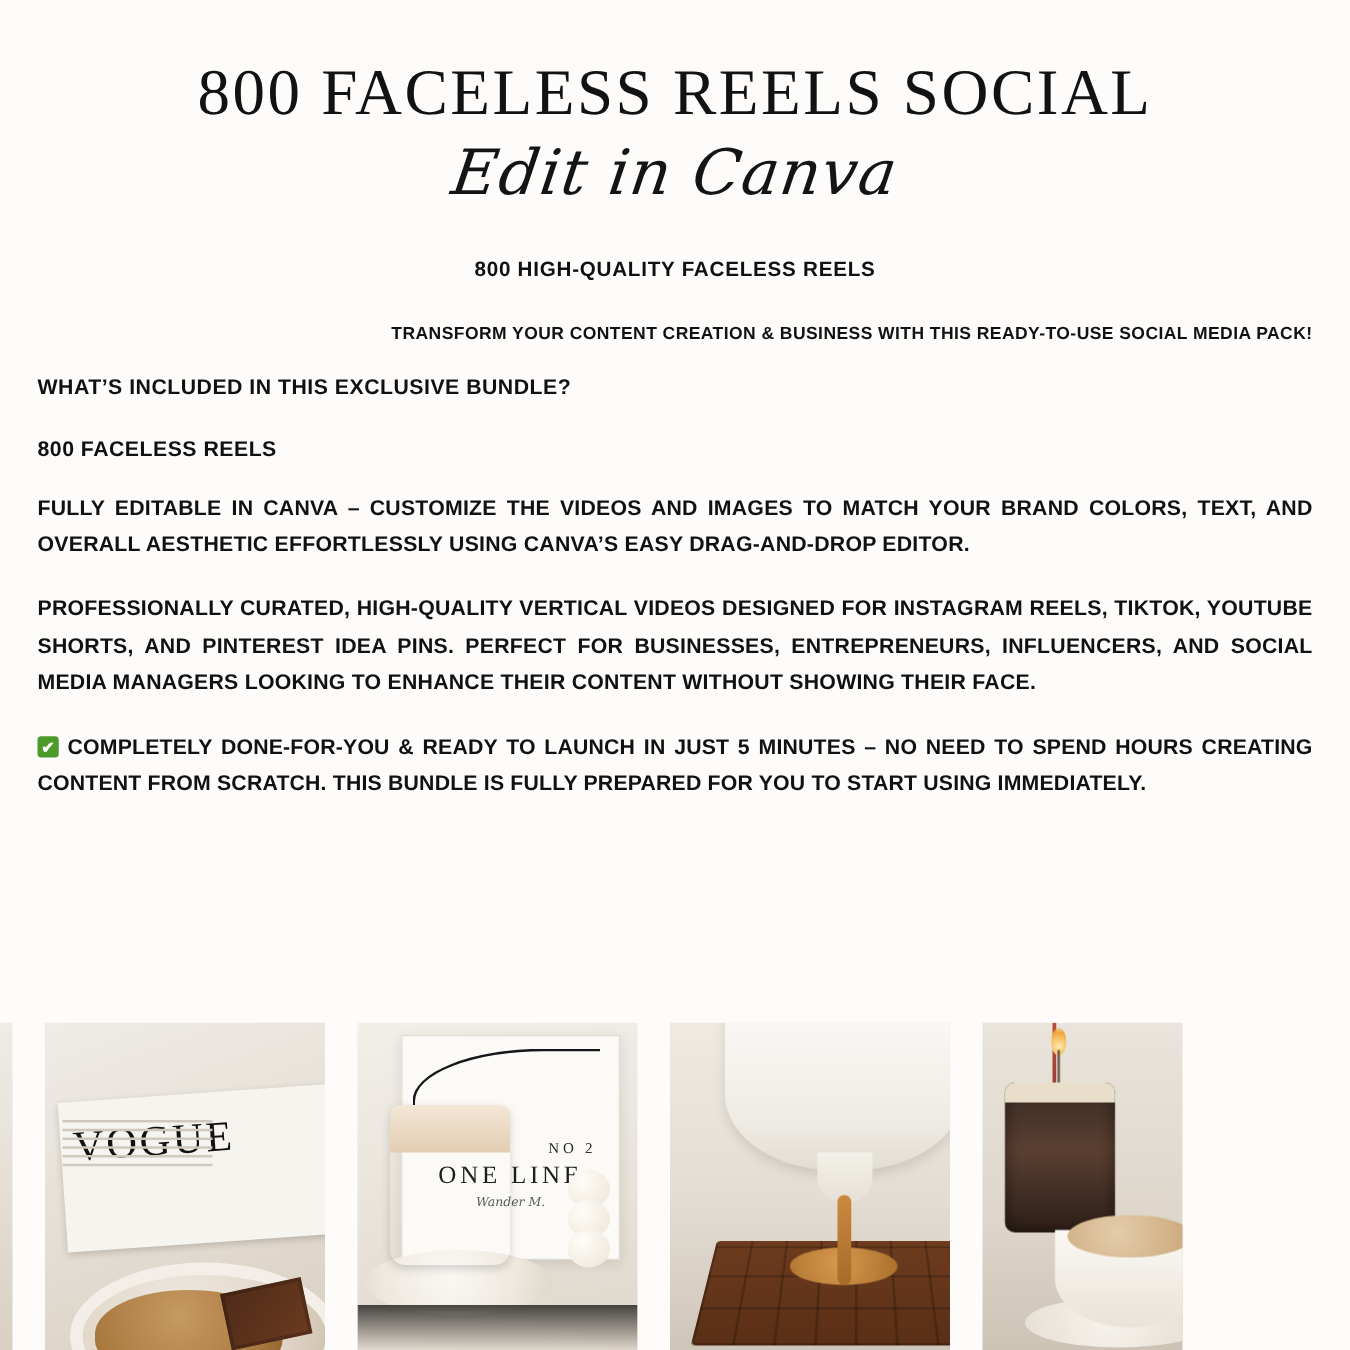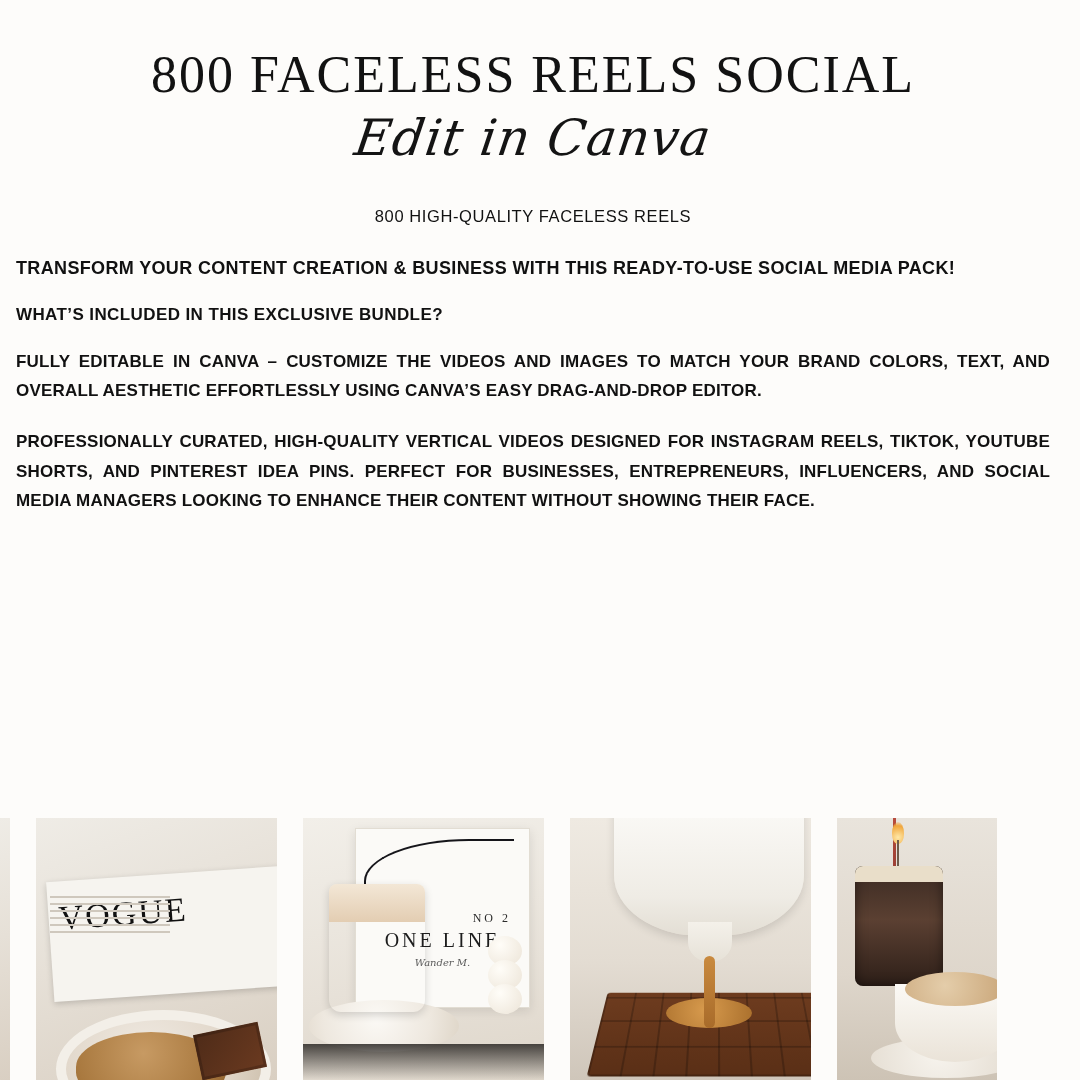--- a/index.html
+++ b/index.html
@@ -16,21 +16,21 @@
 
   .page {
     width: 1080px;
     height: 1080px;
     position: relative;
     display: flex;
     flex-direction: column;
   }
 
   .content {
-    padding: 48px 30px 0 16px;
+    padding: 48px 30px 0 30px;
   }
 
   .title-main {
     font-family: "Liberation Serif", serif;
     font-size: 52px;
     letter-spacing: 2px;
     text-align: center;
     font-weight: 400;
     line-height: 1.05;
     color: #121212;
@@ -45,31 +45,31 @@
     text-align: center;
     font-weight: 400;
     color: #141414;
     margin: 6px 0 0 0;
     letter-spacing: 1px;
     transform: skewX(-8deg);
   }
 
   .subtitle {
     text-align: center;
-    font-weight: normal;
+    font-weight: bold;
     font-size: 16.5px;
     letter-spacing: 0.6px;
     margin: 40px 0 0 0;
     color: #111;
   }
 
   .tagline {
-    text-align: left;
-    font-weight: bold;
-    font-size: 18px;
+    text-align: right;
+    font-weight: bold;
+    font-size: 14px;
     letter-spacing: 0.35px;
     margin: 32px 0 0 0;
     color: #111;
   }
 
   .included-q {
     text-align: left;
     font-weight: bold;
     font-size: 17px;
     letter-spacing: 0.4px;
@@ -137,21 +137,21 @@
     overflow: hidden;
   }
   .thumb {
     position: relative;
     height: 262px;
     flex: 0 0 auto;
     overflow: hidden;
     background: #e9e3dc;
   }
   .thumb.partial-left { width: 10px; margin-left: 0; }
-  .thumb.full { width: 241px; }
+  .thumb.full { width: 224px; }
   .thumb.partial-right { width: 160px; }
 
   
   .t1 { background: linear-gradient(160deg,#efece6 0%,#e6e0d7 45%,#d9cfc2 100%); }
   .t1 .mag {
     position: absolute; left: 14px; top: 56px; width: 235px; height: 120px;
     background: #f6f4ef;
     box-shadow: 0 2px 6px rgba(0,0,0,.18);
     transform: rotate(-4deg);
   }
@@ -317,27 +317,31 @@
 
     <h1 class="title-main">800 FACELESS REELS SOCIAL</h1>
     <div class="title-script">Edit in Canva</div>
 
     <div class="subtitle">800 HIGH-QUALITY FACELESS REELS</div>
 
     <div class="tagline">TRANSFORM YOUR CONTENT CREATION &amp; BUSINESS WITH THIS READY-TO-USE SOCIAL MEDIA PACK!</div>
 
     <div class="included-q">WHAT’S INCLUDED IN THIS EXCLUSIVE BUNDLE?</div>
 
+    <div class="section-head">800 FACELESS REELS</div>
 
     <p class="body-para">FULLY EDITABLE IN CANVA – CUSTOMIZE THE VIDEOS AND IMAGES TO MATCH YOUR BRAND COLORS, TEXT, AND OVERALL AESTHETIC EFFORTLESSLY USING CANVA’S EASY DRAG-AND-DROP EDITOR.</p>
     <p class="body-para">PROFESSIONALLY CURATED, HIGH-QUALITY VERTICAL VIDEOS DESIGNED FOR INSTAGRAM REELS, TIKTOK, YOUTUBE SHORTS, AND PINTEREST IDEA PINS. PERFECT FOR BUSINESSES, ENTREPRENEURS, INFLUENCERS, AND SOCIAL MEDIA MANAGERS LOOKING TO ENHANCE THEIR CONTENT WITHOUT SHOWING THEIR FACE.</p>
 
     <div class="bullets">
 
 
+      <div class="bullet">
+        <span class="check">✔</span><span>COMPLETELY DONE-FOR-YOU &amp; READY TO LAUNCH IN JUST 5 MINUTES – NO NEED TO SPEND HOURS CREATING CONTENT FROM SCRATCH. THIS BUNDLE IS FULLY PREPARED FOR YOU TO START USING IMMEDIATELY.</span>
+      </div>
 
 
     </div>
   </div>
 
   <div class="gallery">
 
     <div class="thumb partial-left t1"></div>
 
     <div class="thumb full t1">

